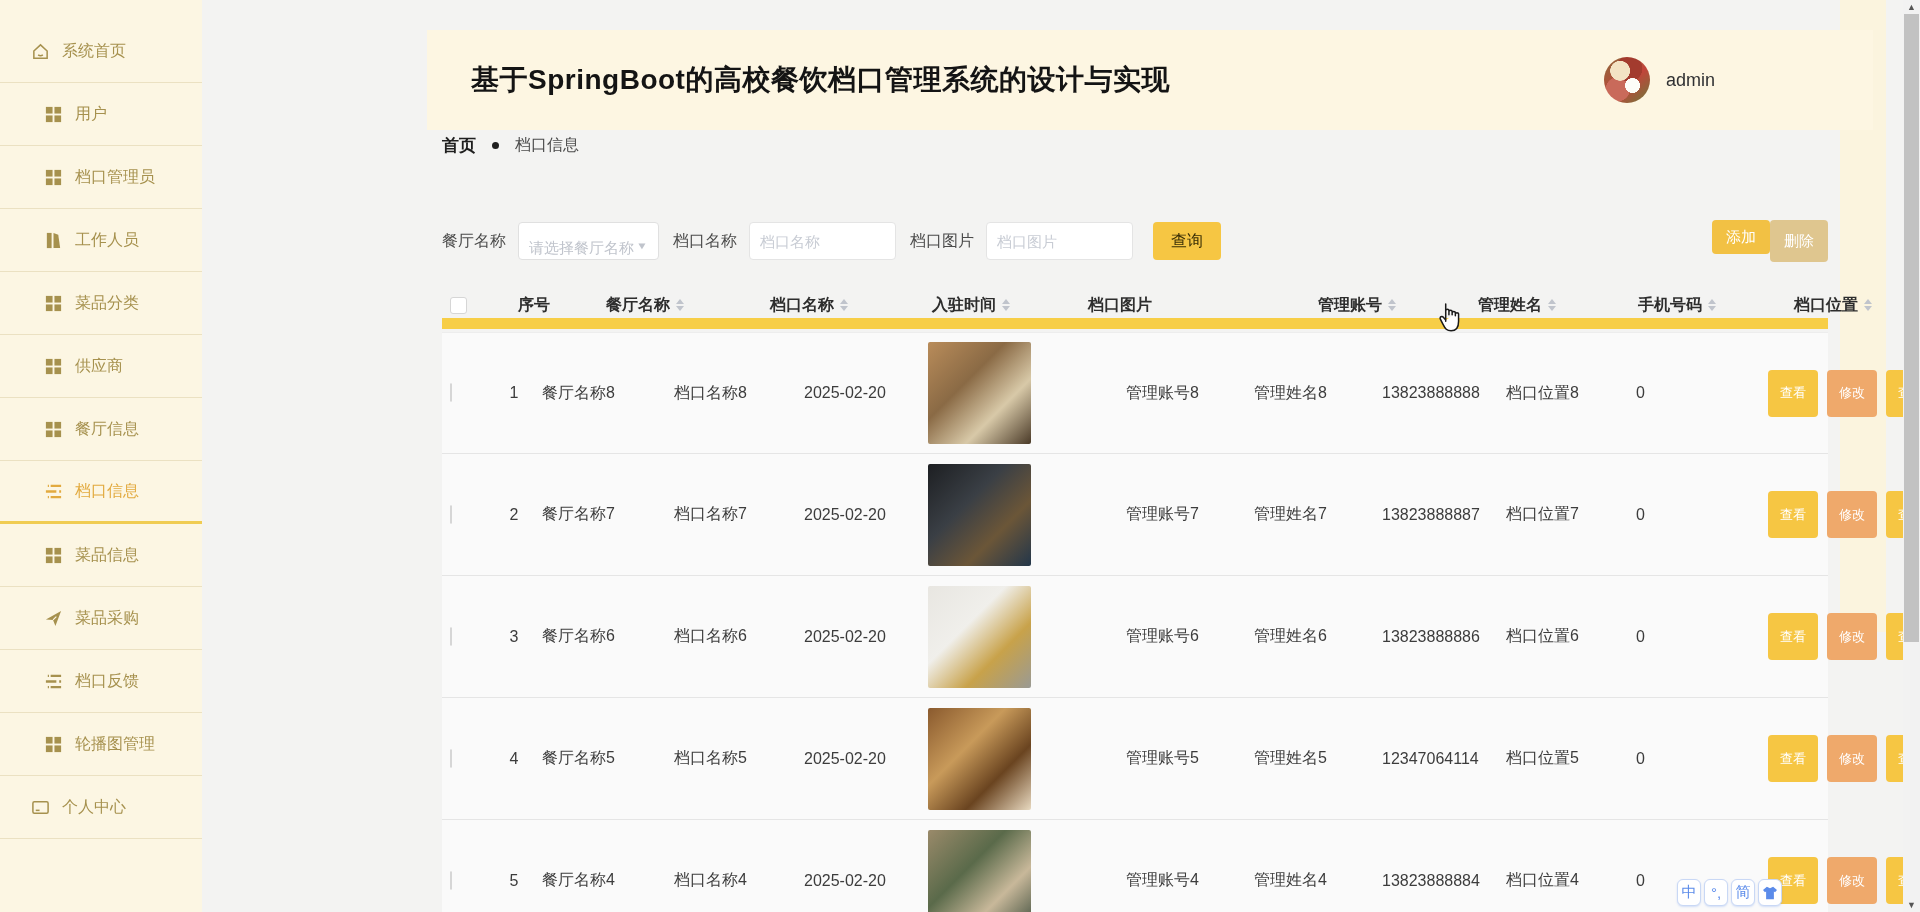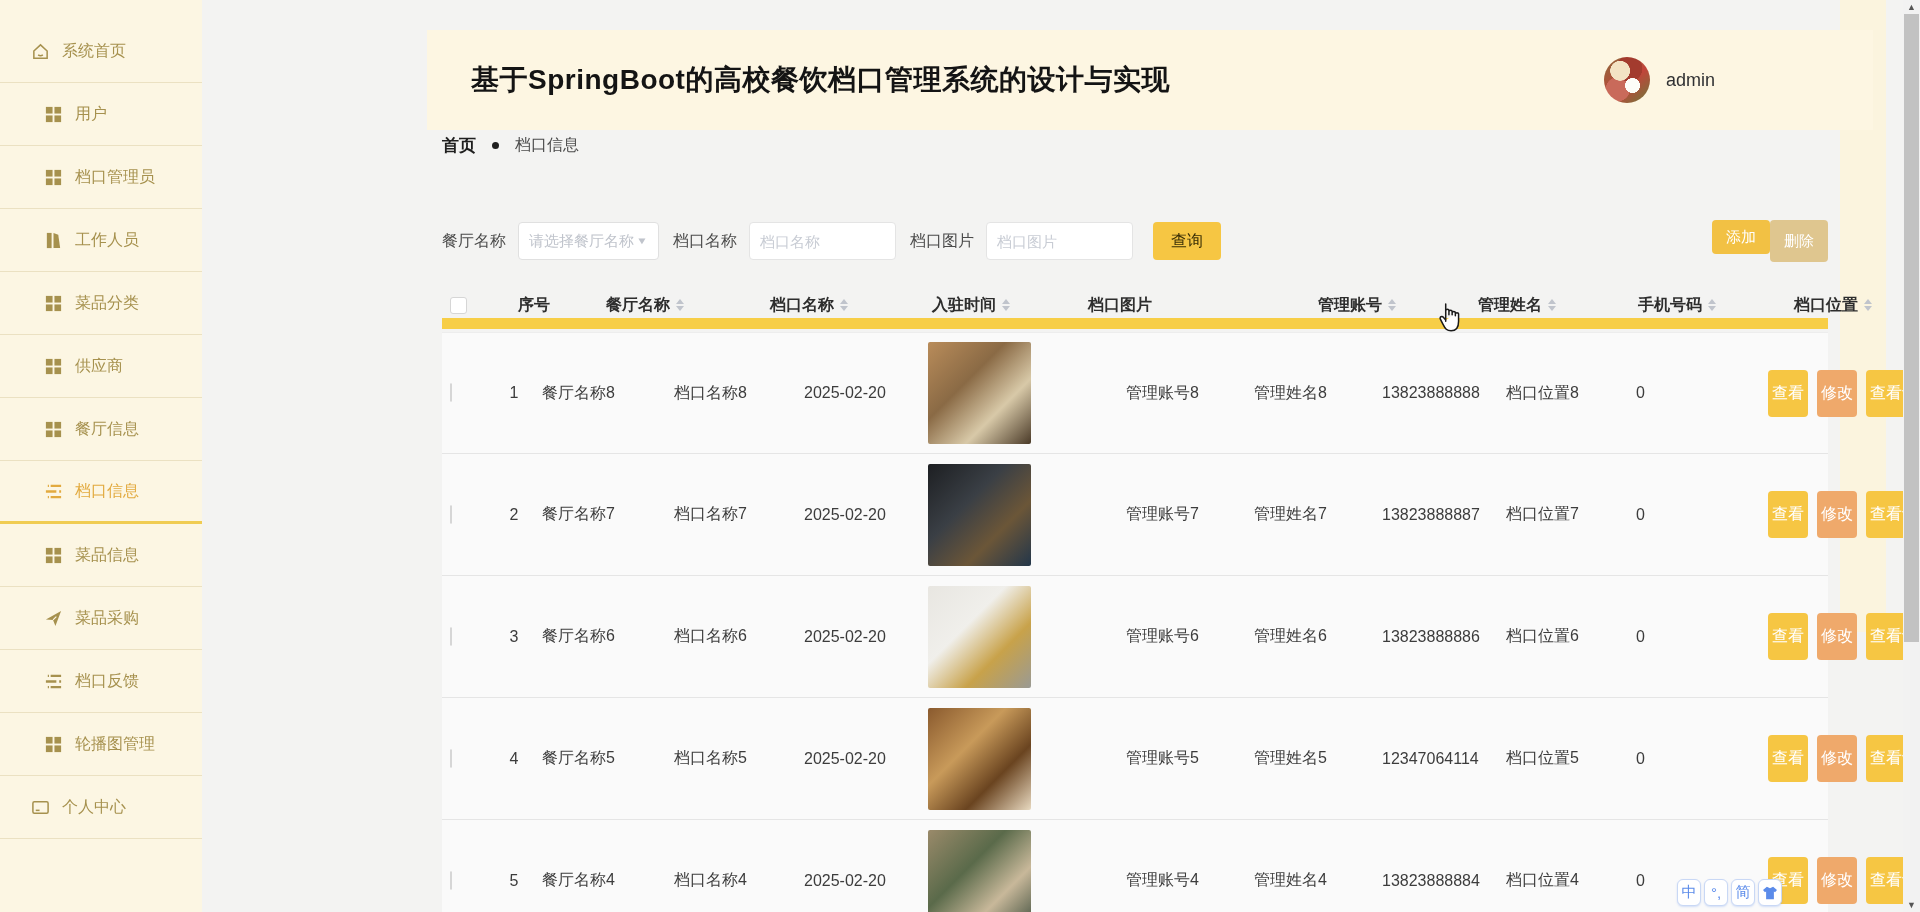--- a/index.html
+++ b/index.html
@@ -43,21 +43,21 @@
   .crumb { position:absolute; top:4px; left:0; display:flex; align-items:center; }
   .crumb-home { font-size:17px; font-weight:700; color:#1f1f1f; }
   .crumb-dot { width:7px; height:7px; border-radius:50%; background:#1f1f1f; margin:0 16px; }
   .crumb-cur { font-size:16px; color:#4b4b4b; }
 
   
   .filters { position:absolute; top:92px; left:0; right:0; height:38px;
     display:flex; align-items:center; }
   .f-label { font-size:16px; color:#4b4b4b; margin-right:12px; white-space:nowrap; }
   .f-select { width:141px; height:38px; background:#fff; border:1px solid #E0E0E0;
-    border-radius:4px; display:flex; align-items:center; justify-content:space-between;
+    border-radius:4px; display:flex; align-items:flex-start; justify-content:space-between;
     padding:16px 10px; margin-right:14px; cursor:pointer; }
   .f-select .ph { color:#C0C4CC; font-size:15px; white-space:nowrap; overflow:hidden; }
   .f-select .chev { color:#C0C4CC; font-size:12px; transform:scaleY(.8); }
   .f-input { width:147px; height:38px; background:#fff; border:1px solid #E4E4E4;
     border-radius:4px; padding:0 10px; font-size:15px; color:#333; margin-right:14px;
     font-family:inherit; }
   .f-input::placeholder { color:#C8CCD4; }
   .btn { border:none; border-radius:4px; cursor:pointer; font-family:inherit; }
   .btn-search { height:38px; padding:0 18px; background:#F6C643; color:#3a2f06;
     font-size:16px; margin-left:6px; }
@@ -80,21 +80,21 @@
     background:#F7CE47; }
   .tbody { position:absolute; top:202px; left:0; right:0; }
   .trow { height:122px; background:#FAFAFA; border-bottom:1px solid #E5E5E5;
     font-size:16px; color:#3c3c3c; }
   .trow:first-child { border-top:1px solid #EDEDED; }
   .cell-center { text-align:center; }
   .photo { width:103px; height:102px; border-radius:2px; }
   .cbx { width:17px; height:17px; background:#fff; border:1px solid #D6D6D6;
     border-radius:3px; margin-left:8px; cursor:pointer; }
   .actions { display:flex; gap:9px; }
-  .act { height:47px; padding:0 4px; border-radius:4px; color:#fff; font-size:16px;
+  .act { height:47px; padding:0 12px; border-radius:4px; color:#fff; font-size:13px;
     border:none; cursor:pointer; font-family:inherit; white-space:nowrap; }
   .act-view, .act-comments { background:#F6C643; }
   .act-edit { background:#EFA96B; }
 
   
   .scrollbar { position:absolute; right:0; top:0; width:17px; height:912px;
     background:#F2F2F2; z-index:9; }
   .sb-arrow { position:absolute; left:0; width:17px; height:14px; display:flex;
     align-items:center; justify-content:center; color:#555; font-size:9px; }
   .sb-up { top:0; }

